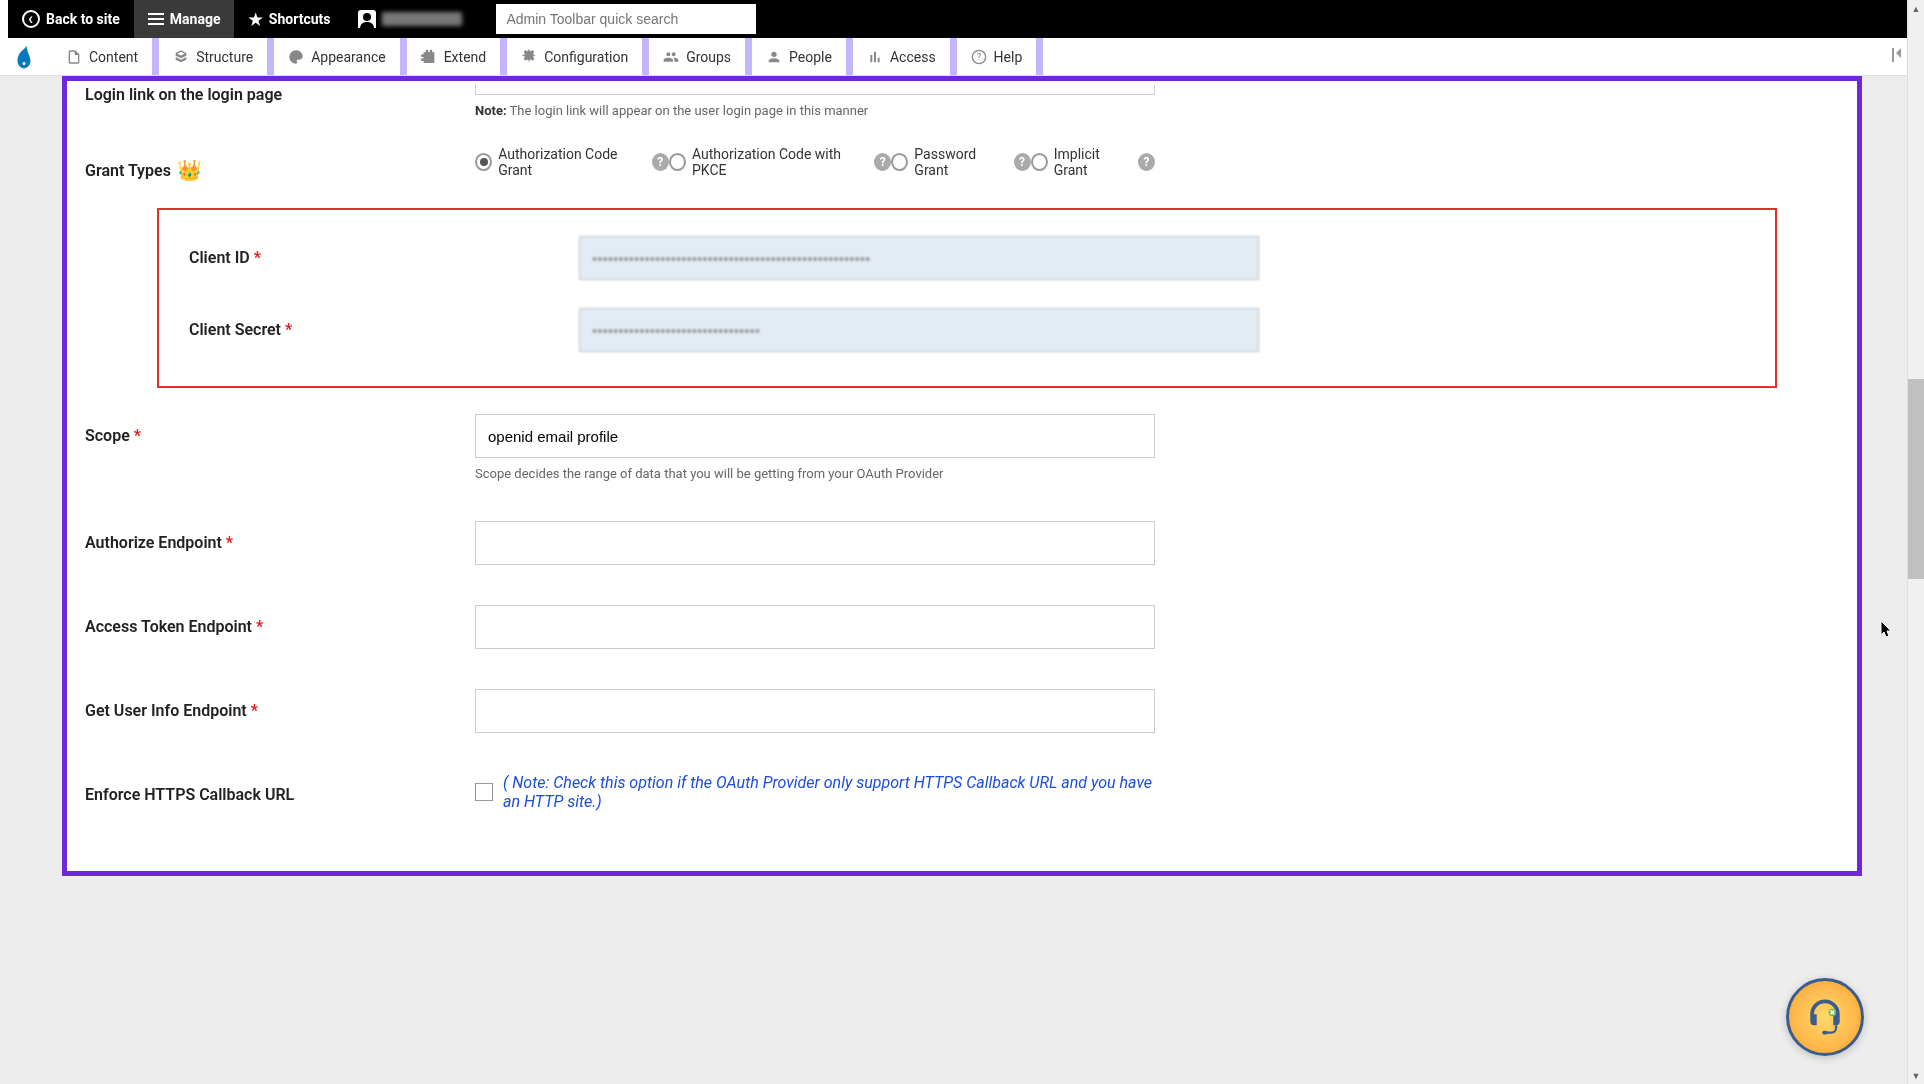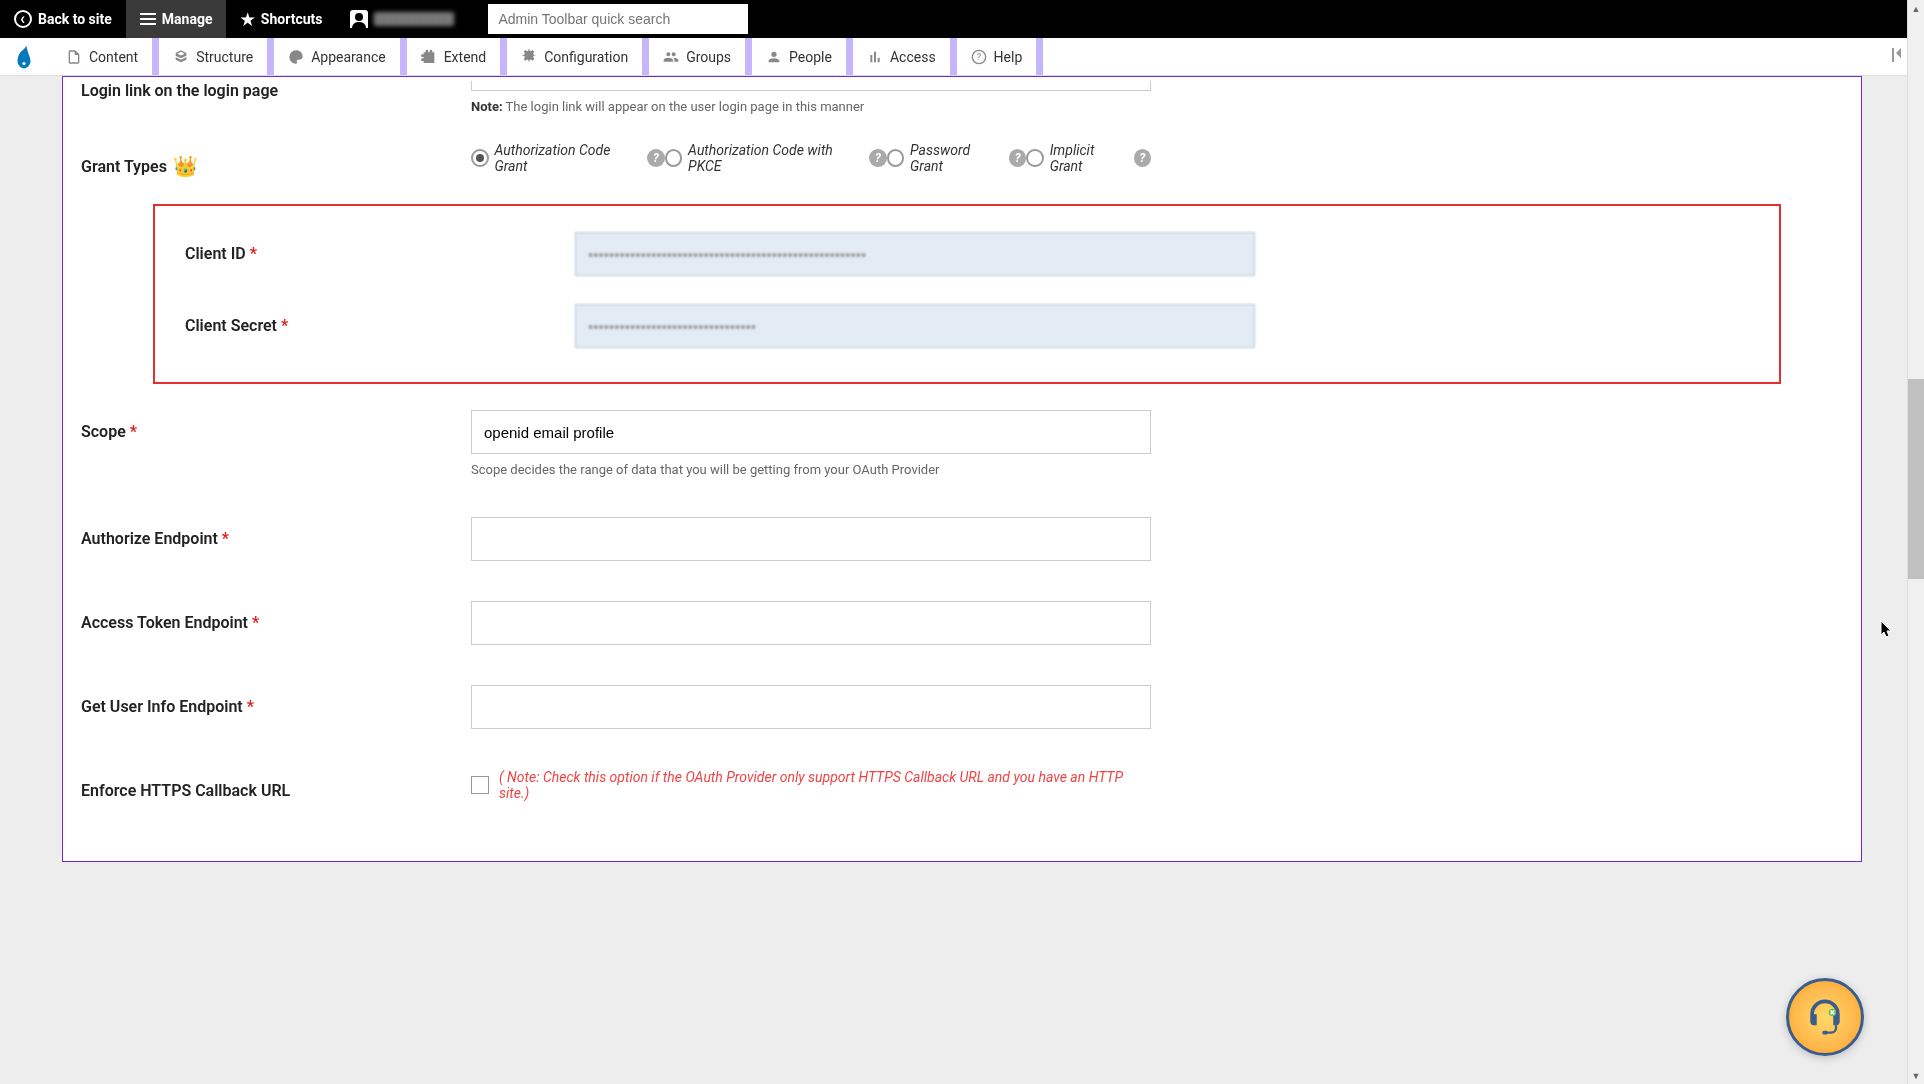--- a/index.html
+++ b/index.html
@@ -5,20 +5,21 @@
     * { margin: 0; padding: 0; box-sizing: border-box; }
     body { font-family: -apple-system, BlinkMacSystemFont, "Segoe UI", Roboto, Arial, sans-serif; background: #fff; overflow-x: hidden; }
     
     
     .top-toolbar {
       background: #000;
       height: 38px;
       display: flex;
       align-items: center;
       color: #fff;
+      margin-left: 8px;
     }
     .top-toolbar-item {
       display: flex;
       align-items: center;
       padding: 0 14px;
       height: 100%;
       cursor: pointer;
       font-size: 14px;
       font-weight: bold;
       gap: 6px;
@@ -90,21 +91,21 @@
     
     
     .page-wrapper {
       background: #ededed;
       padding: 0 62px;
       min-height: calc(100vh - 76px);
       position: relative;
     }
     .content-panel {
       background: #fff;
-      border: 1px solid #6d28d9;
+      border: 5px solid #6d28d9;
       padding: 0 0 40px 0;
     }
     
     .form-row {
       display: flex;
       padding: 20px 18px;
       align-items: flex-start;
     }
     .form-label-col {
       width: 390px;
@@ -148,21 +149,20 @@
       padding: 4px 18px 8px 18px;
       align-items: flex-start;
     }
     .first-row-partial .form-label-col { padding-top: 0; }
     .first-row-partial .form-input-col .text-input { height: 14px; border-top: none; padding: 0; }
     
     
     .radio-group {
       display: flex;
       padding-top: 0;
-      font-style: italic;
     }
     .radio-item {
       display: flex;
       align-items: center;
       gap: 6px;
       font-size: 14px;
       color: #333;
     }
     .radio-outer {
       width: 18px; height: 18px;
@@ -211,21 +211,21 @@
       display: flex;
       align-items: center;
       gap: 10px;
     }
     .checkbox {
       width: 18px; height: 18px;
       border: 1px solid #999;
       cursor: pointer;
       flex-shrink: 0;
     }
-    .italic-note { font-style: italic; font-size: 14px; color: #ef4444; }
+    .italic-note { font-style: italic; font-size: 16px; color: #1d4ed8; }
     
     
     .support-btn {
       position: fixed;
       bottom: 28px;
       right: 60px;
       width: 78px; height: 78px;
       border-radius: 50%;
       border: 3px solid #3a5c8f;
       background: radial-gradient(circle, #ffd966 0%, #ffb84d 60%, #f59e0b 100%);

